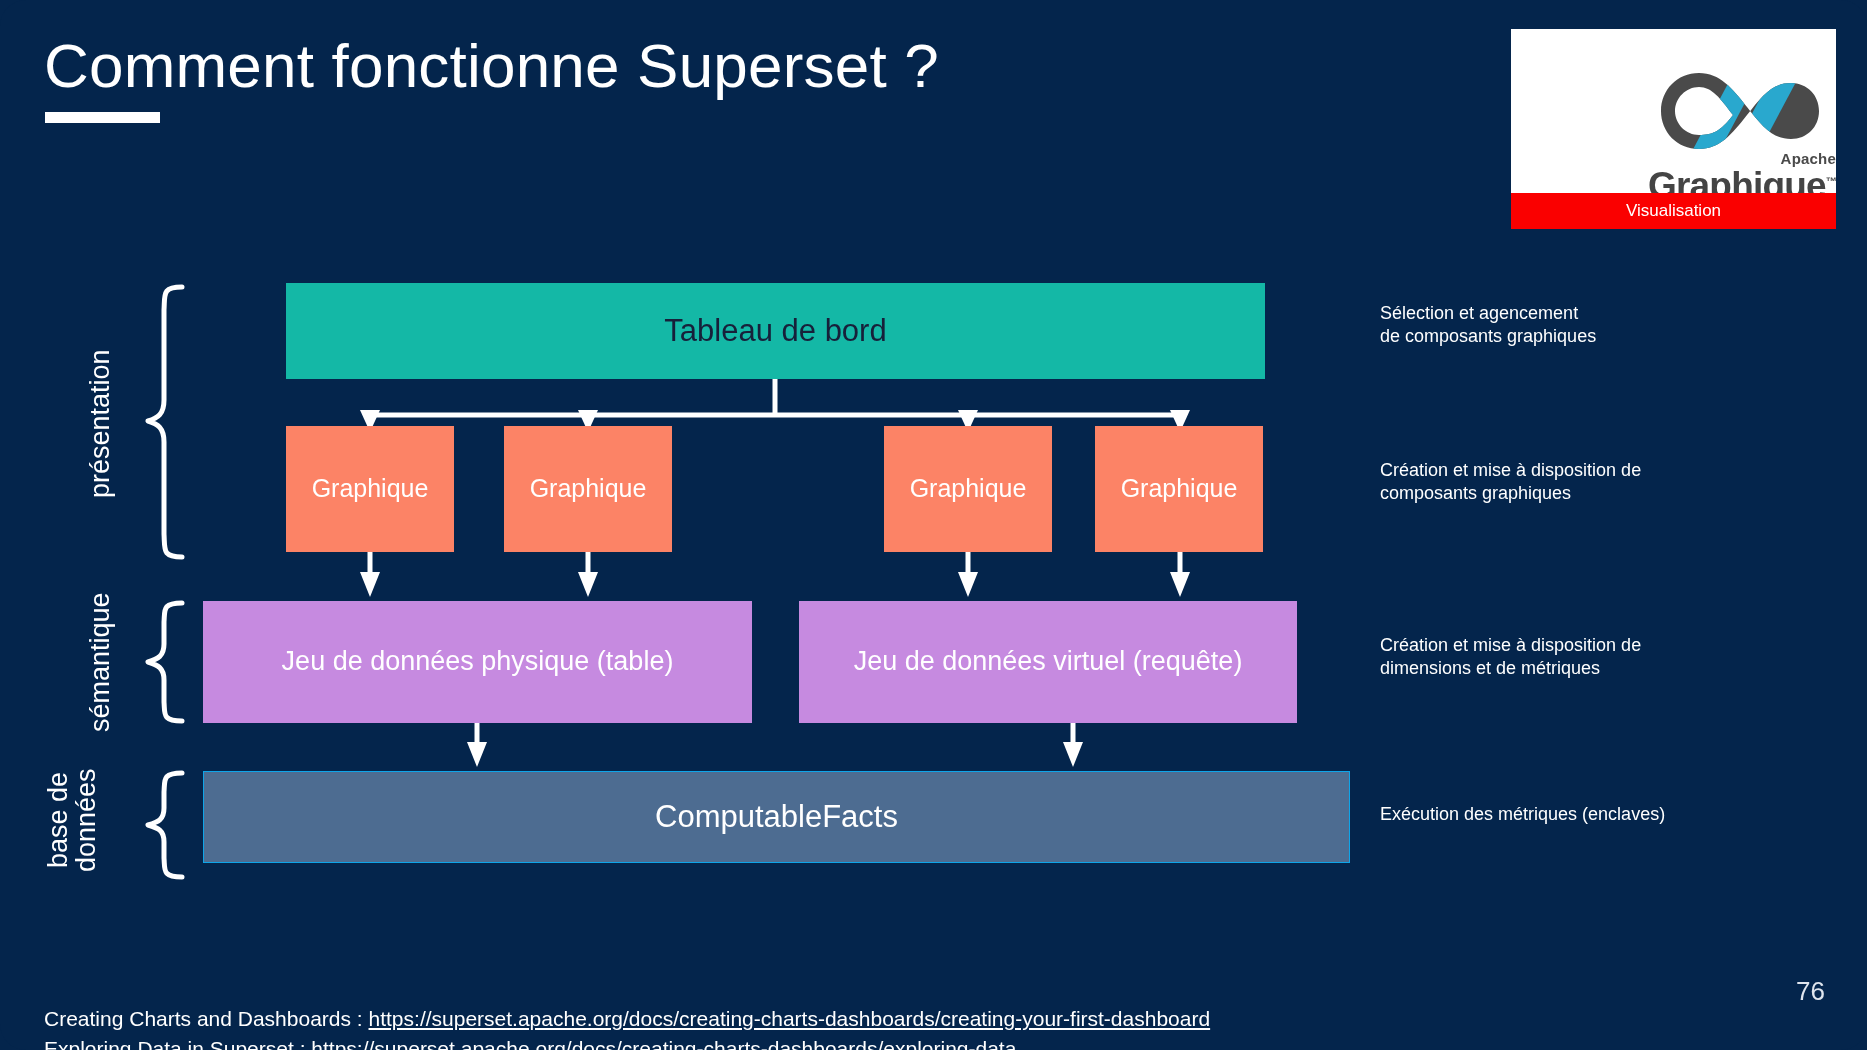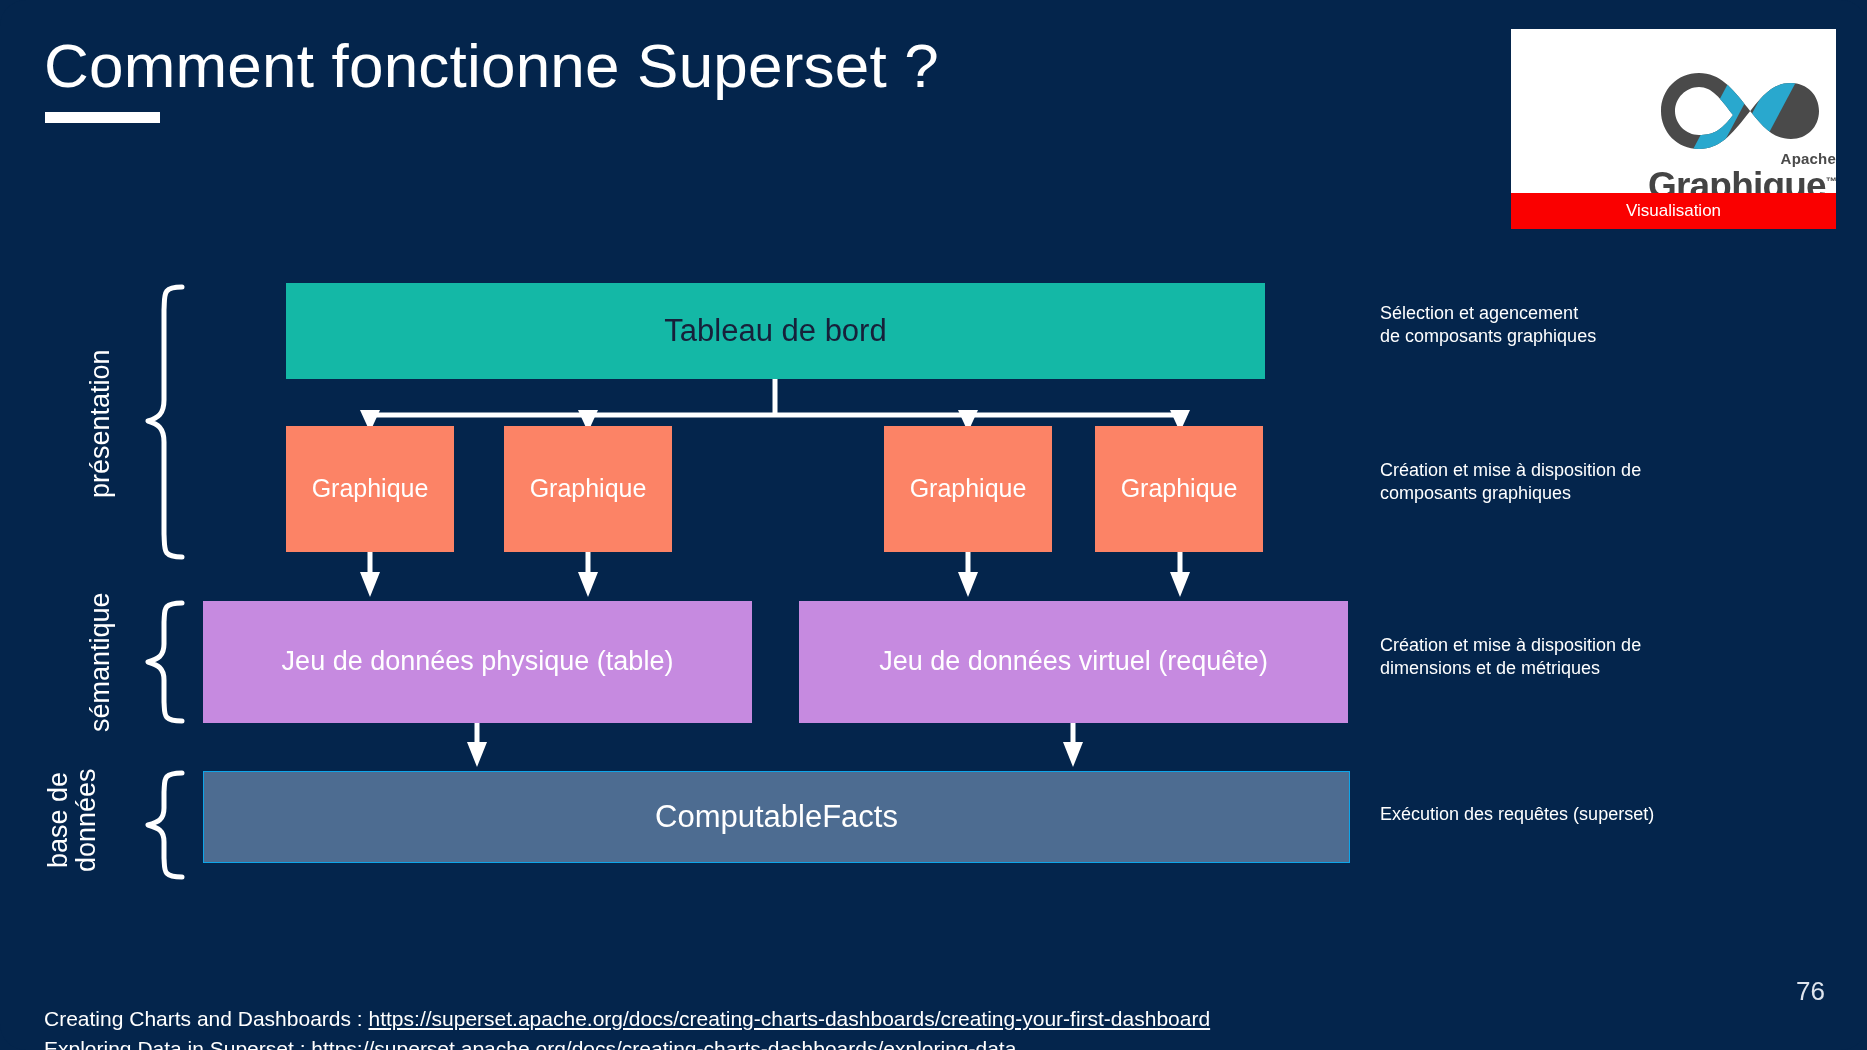--- a/index.html
+++ b/index.html
@@ -130,21 +130,21 @@
   #box-chart-4 { left: 1095px; }
 
   .box-dataset {
     top: 601px;
     height: 122px;
     background: #c68ae0;
     color: #ffffff;
     font-size: 27px;
   }
   #box-dataset-physical { left: 203px; width: 549px; }
-  #box-dataset-virtual  { left: 799px; width: 549px; }
+  #box-dataset-virtual  { left: 799px; width: 498px; }
 
   #box-database {
     left: 203px;
     top: 771px;
     width: 1147px;
     height: 92px;
     background: #4d6c91;
     border: 1px solid #0ea5e9;
     color: #ffffff;
     font-size: 31px;
@@ -327,21 +327,21 @@
 (requête)</div>
 
   <div class="box" id="box-database">ComputableFacts</div>
 
   <div class="desc" id="desc-presentation">Sélection et agencement
 de composants graphiques</div>
   <div class="desc" id="desc-charts">Création et mise à disposition de
 composants graphiques</div>
   <div class="desc" id="desc-datasets">Création et mise à disposition de
 dimensions et de métriques</div>
-  <div class="desc" id="desc-database">Exécution des requêtes (superset)</div>
+  <div class="desc" id="desc-database">Exécution des métriques (enclaves)</div>
 
   <div id="footer">
     <div class="footer-line"><span>Creating Charts and Dashboards : </span><a class="footer-link" href="#">https://superset.apache.org/docs/creating-charts-dashboards/creating-your-first-dashboard</a></div>
     <div class="footer-line"><span>Exploring Data in Superset : </span><a class="footer-link" href="#">https://superset.apache.org/docs/creating-charts-dashboards/exploring-data</a></div>
   </div>
 
   <div id="page-number">76</div>
 
 </div>
 

